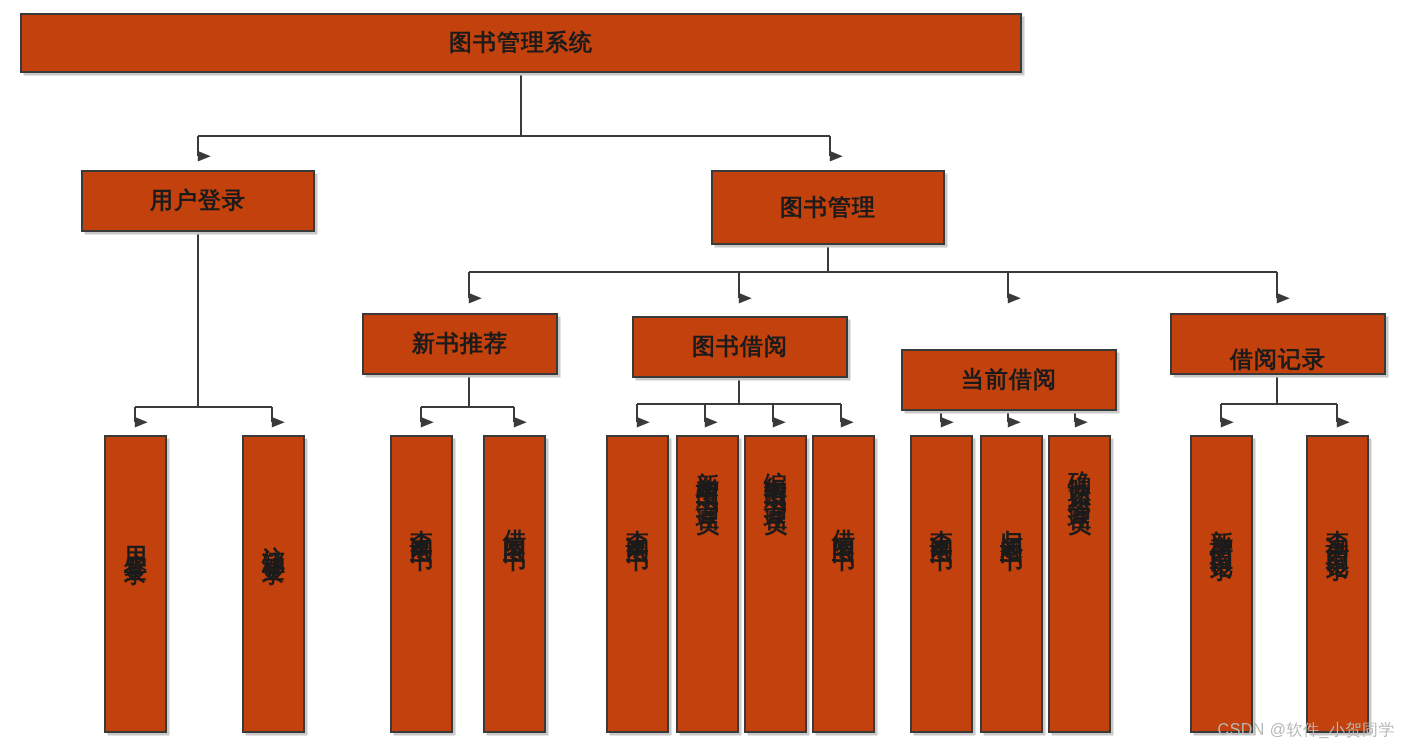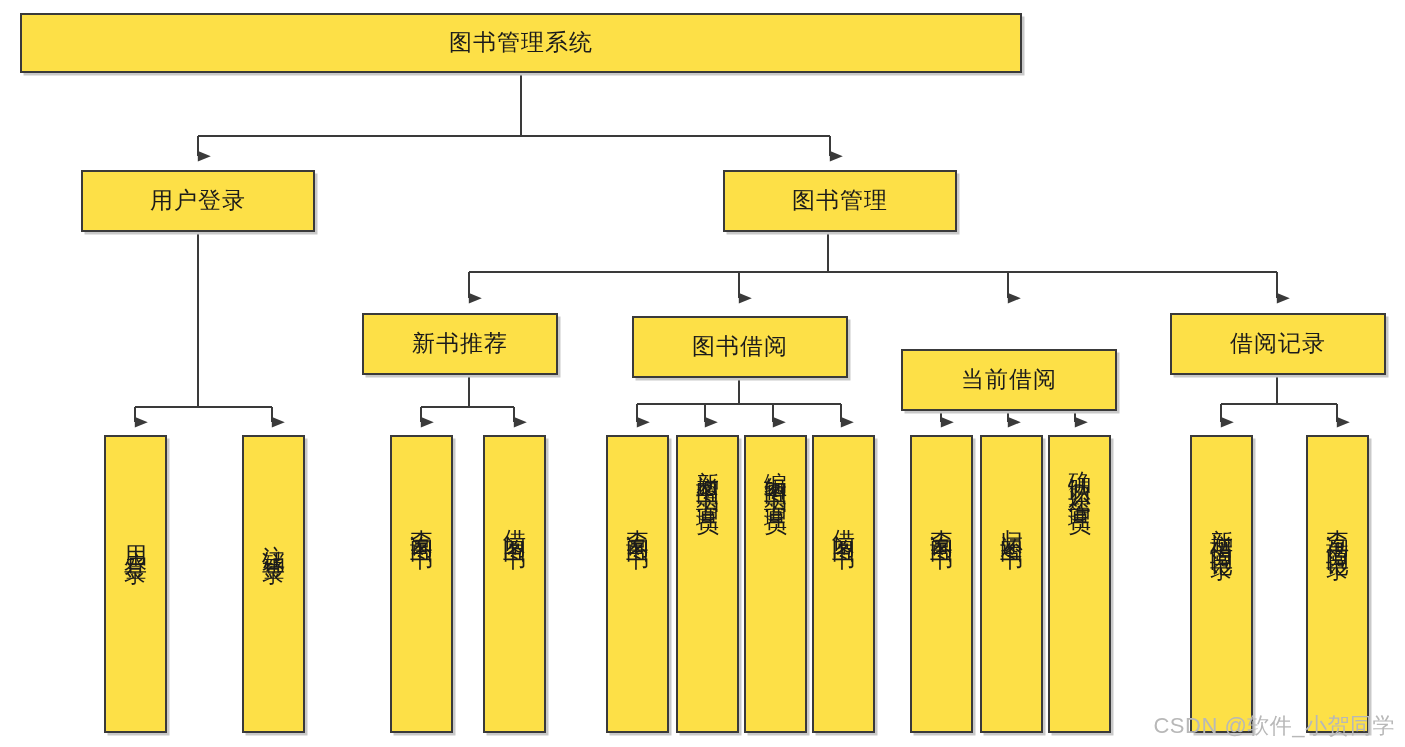--- a/index.html
+++ b/index.html
@@ -1,37 +1,37 @@
 <!DOCTYPE html>
 <html><head>
 <meta charset="utf-8">
 <style>
   html,body{margin:0;padding:0;background:#ffffff;}
   body{width:1405px;height:747px;overflow:hidden;
        font-family:"Liberation Sans","DejaVu Sans",sans-serif;}
   #diagram{position:absolute;left:0;top:0;width:1405px;height:747px;}
   .node-box{
-    position:absolute;background:#fde047;border:2.5px solid #3a3a3a;
+    position:absolute;background:#c2410c;border:2.5px solid #3a3a3a;
     box-shadow:3px 3px 0 -0.5px #c9c9c9;box-sizing:border-box;
-    display:flex;align-items:center;justify-content:center;
+    display:flex;align-items:center;justify-content:center;font-weight:bold;
   }
   .node-label{
     color:#1b1b1b;font-size:23px;line-height:1.18;letter-spacing:1px;
     text-align:center;white-space:nowrap;user-select:none;
   }
   .node-box.vertical{align-items:flex-start;justify-content:center;padding-top:12px;}
   .node-box.vertical .node-label{
     writing-mode:vertical-rl;text-orientation:upright;
     white-space:normal;letter-spacing:6px;line-height:1.0;font-size:23px;
   }
   .node-box.vertical.mid .node-label{padding-top:78px;}
   .node-box.vertical.mid2 .node-label{padding-top:62px;}
   .node-box.vertical.top .node-label{padding-top:4px;}
   #watermark{
-    position:absolute;right:10px;bottom:6px;color:#b8b8b8;font-size:22px;
+    position:absolute;right:10px;bottom:6px;color:#b8b8b8;font-size:16px;
     letter-spacing:0.5px;user-select:none;white-space:nowrap;
   }
   svg{position:absolute;left:0;top:0;overflow:visible;}
 </style>
 </head>
 <body>
 
 <div id="diagram">
 
   <svg width="1405" height="747">
@@ -84,34 +84,34 @@
     </g>
   </svg>
 
   <div class="node-box" style="left:20px;top:13px;width:1002px;height:60px;">
     <span class="node-label">图书管理系统</span>
   </div>
 
   <div class="node-box" style="left:81px;top:170px;width:234px;height:62px;">
     <span class="node-label">用户登录</span>
   </div>
-  <div class="node-box" style="left:711px;top:170px;width:234px;height:62px;margin-left:12px;">
+  <div class="node-box" style="left:711px;top:170px;width:234px;height:75px;">
     <span class="node-label">图书管理</span>
   </div>
 
   <div class="node-box" style="left:362px;top:313px;width:196px;height:62px;">
     <span class="node-label">新书推荐</span>
   </div>
   <div class="node-box" style="left:632px;top:316px;width:216px;height:62px;">
     <span class="node-label">图书借阅</span>
   </div>
   <div class="node-box" style="left:901px;top:313px;width:216px;height:62px;margin-top:36px;">
     <span class="node-label">当前借阅</span>
   </div>
-  <div class="node-box" style="left:1170px;top:313px;width:216px;height:62px;">
+  <div class="node-box" style="left:1170px;top:313px;width:216px;height:62px;align-items:flex-end;">
     <span class="node-label">借阅记录</span>
   </div>
 
   <div class="node-box vertical mid" style="left:104px;top:435px;width:63px;height:298px;">
     <span class="node-label">用户登录</span>
   </div>
   <div class="node-box vertical mid" style="left:242px;top:435px;width:63px;height:298px;">
     <span class="node-label">注销登录</span>
   </div>
 

